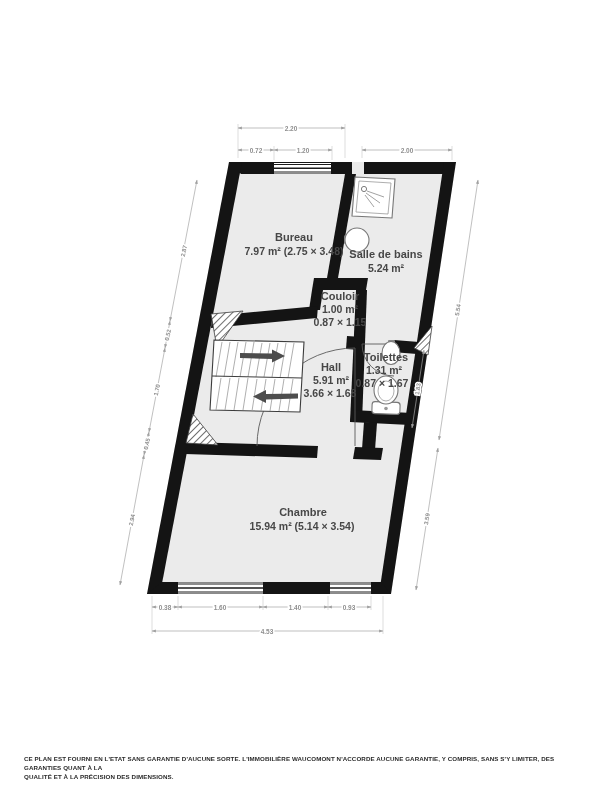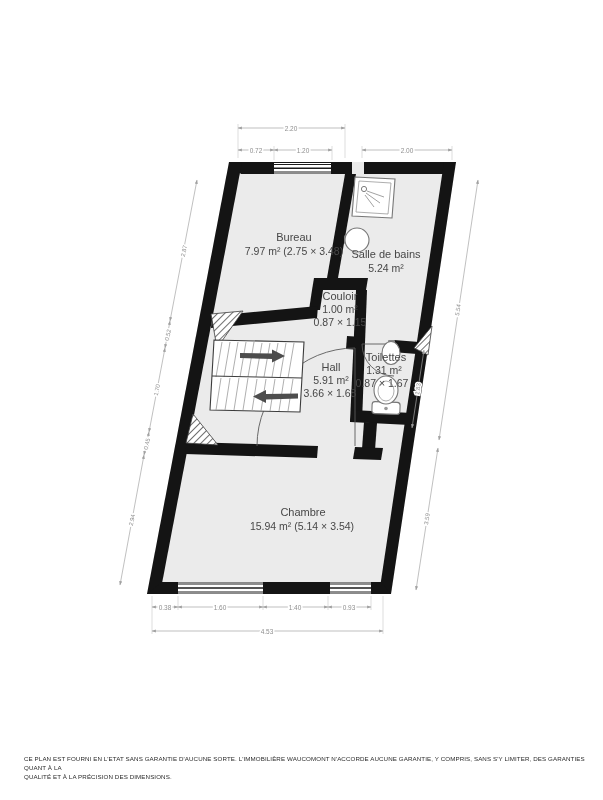--- a/index.html
+++ b/index.html
@@ -1,17 +1,17 @@
 <!DOCTYPE html>
 <html><head>
 <meta charset="utf-8">
 <style>
   html,body{margin:0;padding:0;background:#ffffff;width:603px;height:800px;overflow:hidden;
     font-family:"Liberation Sans","DejaVu Sans",sans-serif;}
-  #stage{position:relative;width:603px;height:800px;background:#fff;}
+  #stage{position:relative;width:603px;height:800px;background:#fff;font-weight:bold;}
   svg text{font-family:"Liberation Sans","DejaVu Sans",sans-serif;}
   .room-name{font-size:11px;fill:#474747;text-anchor:middle;}
   .room-sub{font-size:10.5px;fill:#474747;text-anchor:middle;}
   .dim{font-size:6.5px;fill:#8f8f8f;text-anchor:middle;paint-order:stroke;stroke:#fff;stroke-width:3px;}
   .dimside{font-size:6px;fill:#8f8f8f;text-anchor:middle;paint-order:stroke;stroke:#fff;stroke-width:3px;}
   .dimline{stroke:#a5a5a5;stroke-width:0.7;fill:none;}
   .extline{stroke:#c6c6c6;stroke-width:0.6;fill:none;}
   .wall{fill:#141414;stroke:none;}
   .fixture{fill:#ffffff;stroke:#777;stroke-width:1.1;}
   .fixture-thin{fill:none;stroke:#999;stroke-width:0.8;}

